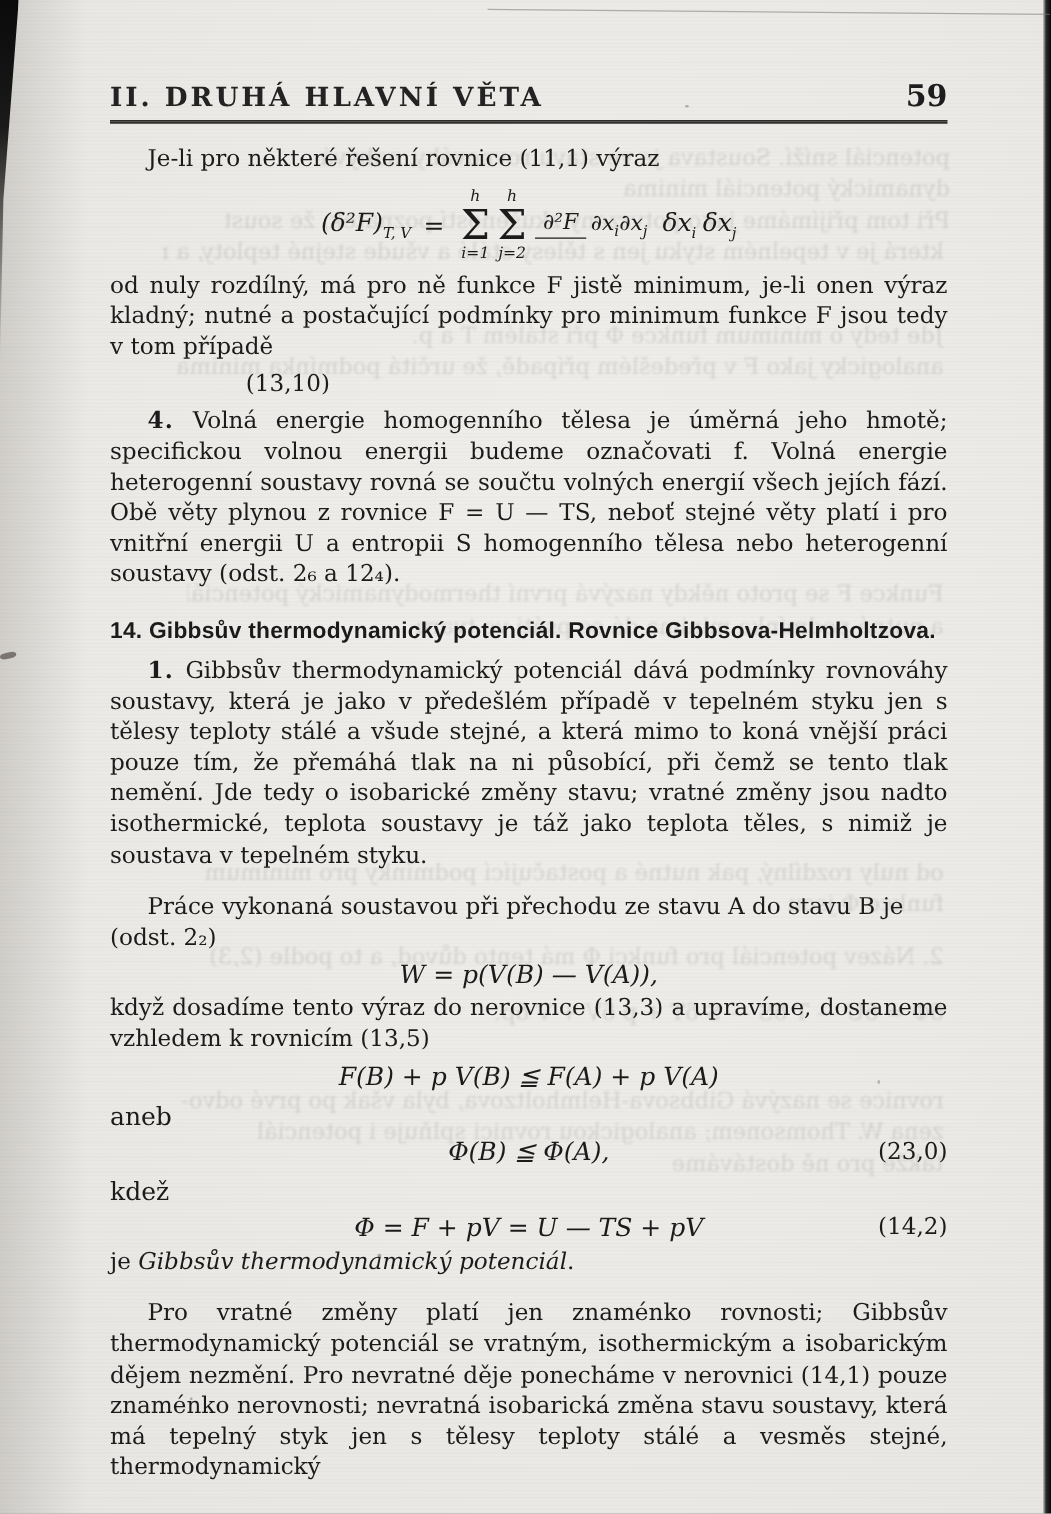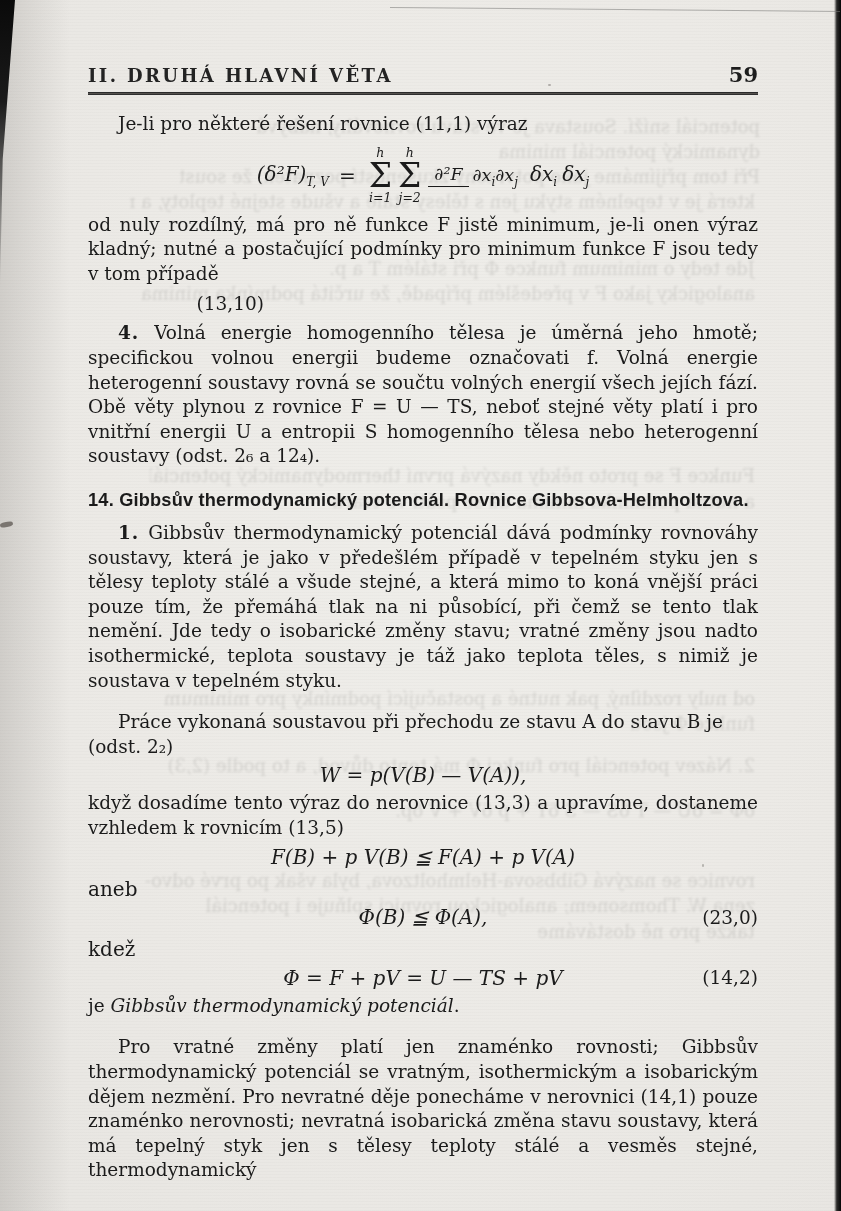--- a/index.html
+++ b/index.html
@@ -49,22 +49,22 @@
   .bl10{ top:713px; left:560px; width:195px; }
   .bl11{ top:755px; left:120px; width:635px; }
   .bl12{ top:800px; left:240px; width:515px; }
   .bl13{ top:870px; left:140px; width:615px; }
   .bl14{ top:895px; left:150px; width:605px; }
   .bl15{ top:921px; left:480px; width:275px; }
 
   
   .content { position:absolute; left:88px; top:62px; width:670px; }
   .pagehead { display:flex; justify-content:space-between; align-items:baseline; }
-  .chapter { font-weight:700; font-size:18px; letter-spacing:2.4px; color:#232323; }
-  .pagenum { font-weight:700; font-size:21px; color:#1d1d1d; }
+  .chapter { font-weight:700; font-size:21px; letter-spacing:2.4px; color:#232323; }
+  .pagenum { font-weight:700; font-size:24px; color:#1d1d1d; }
   .rule { margin-top:5px; height:3px;
     background:linear-gradient(180deg,#2b2b2b 0 1px, #55524e 1px 2px, #2f2f2f 2px 3px); }
 
   p { margin:0; font-size:18.5px; line-height:24.6px; text-align:justify; color:#1b1b1b; }
   .indent { text-indent:30px; }
   .mt { margin-top:17px; }
   .pnum { font-weight:700; letter-spacing:1px; }
   .var { font-style:italic; }
 
   h2.section {

